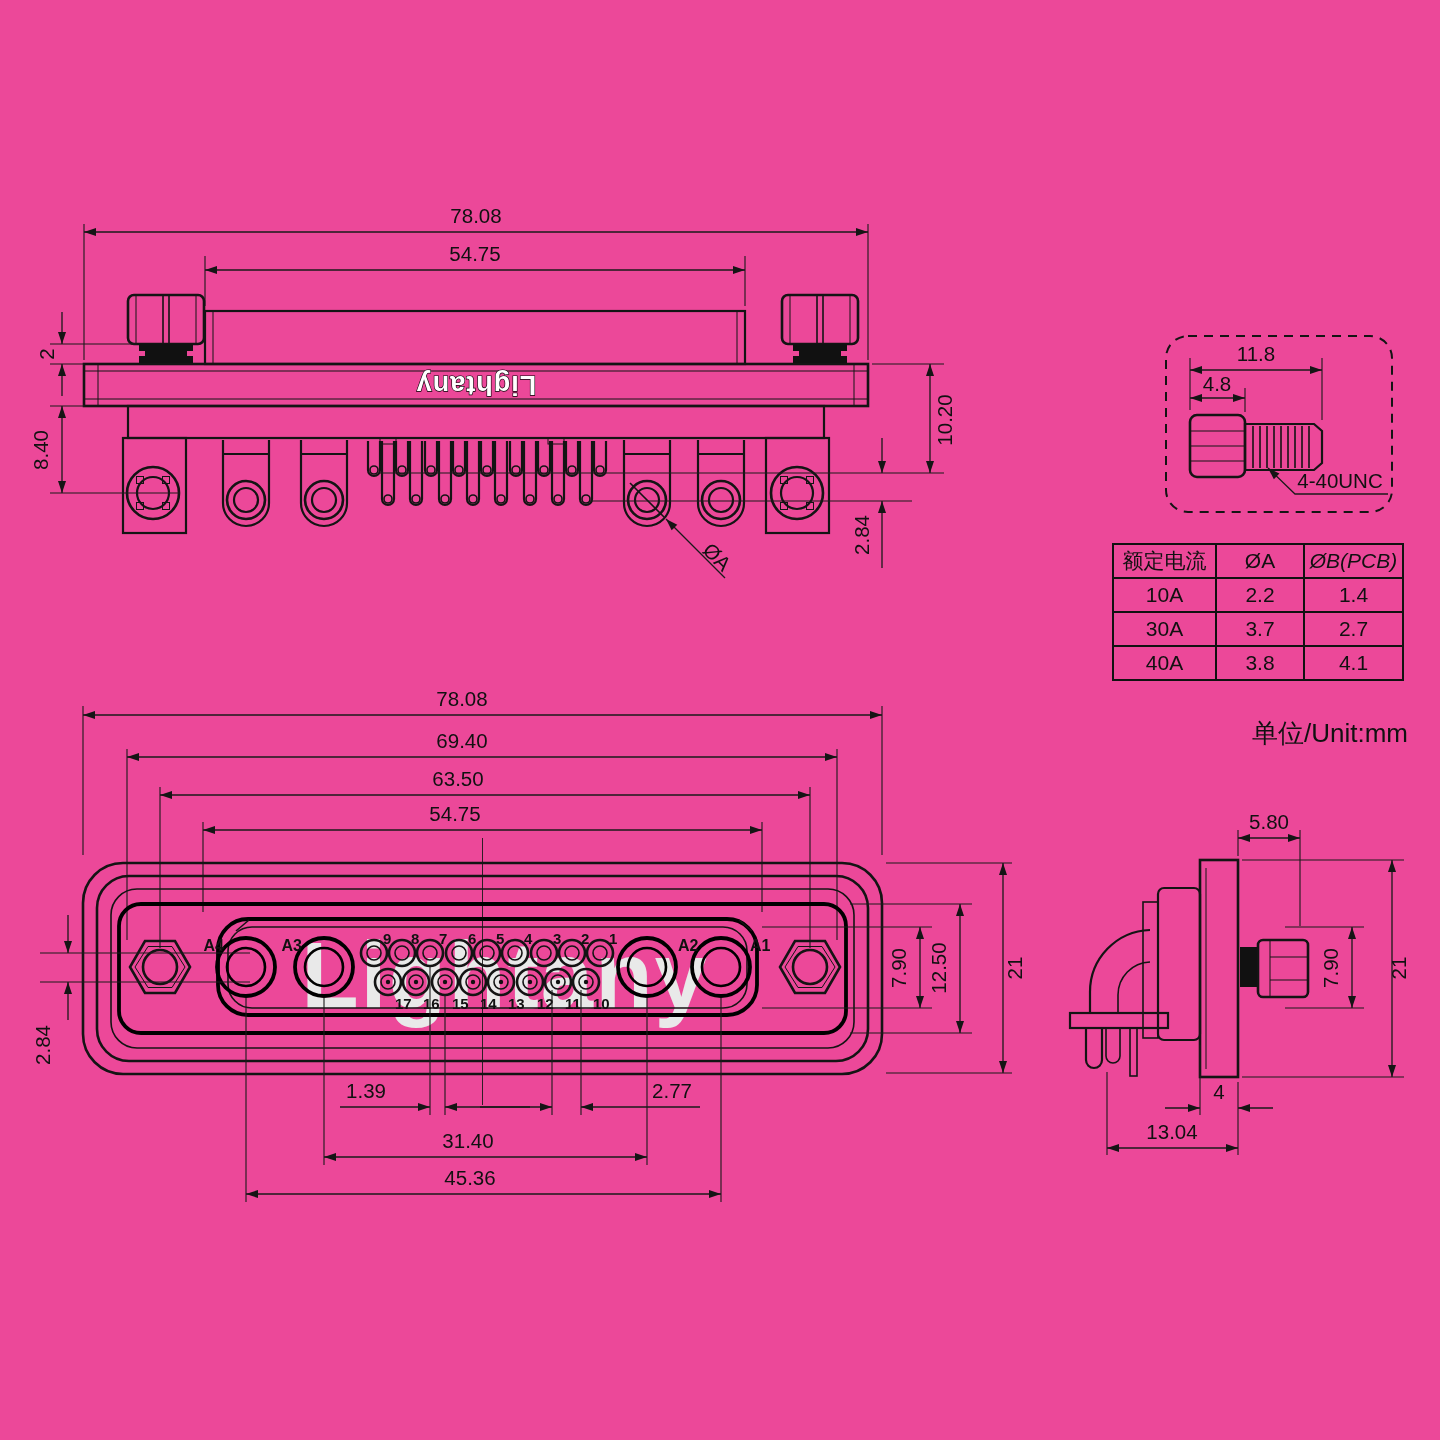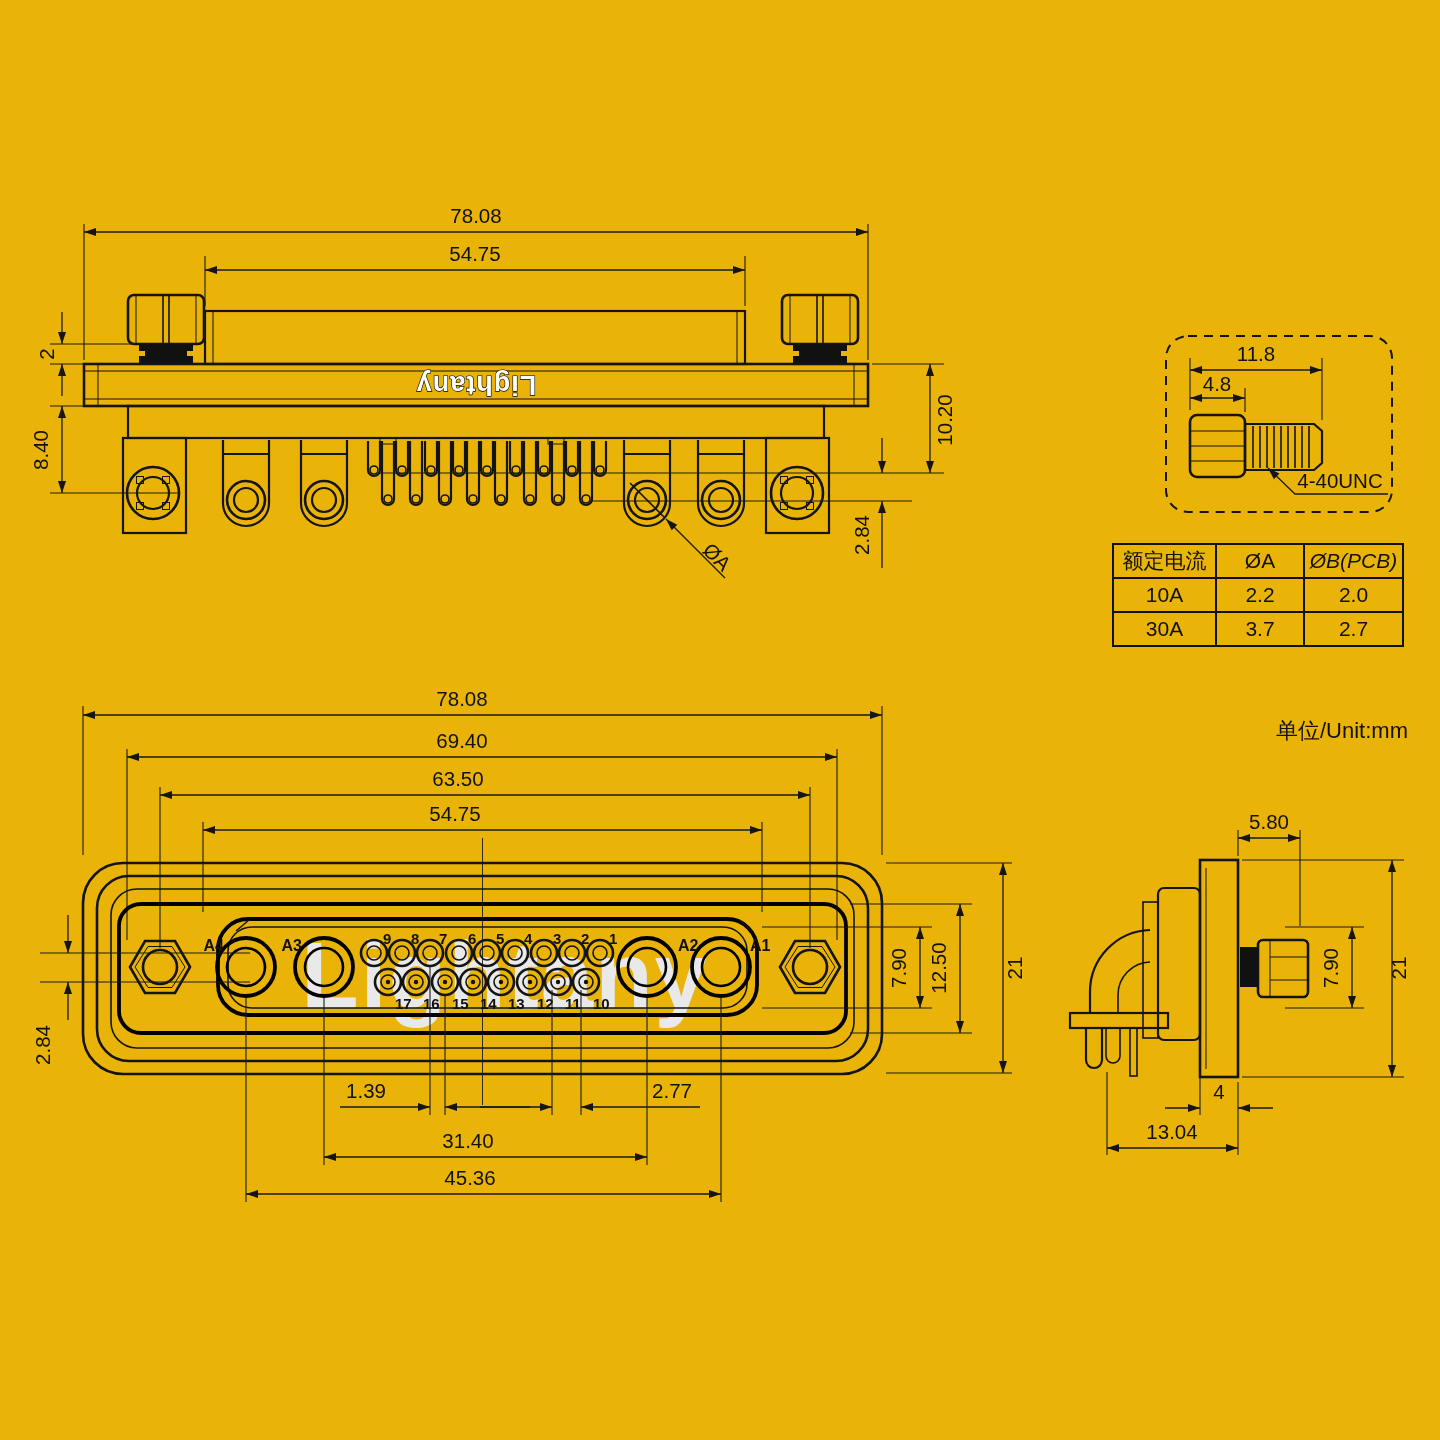--- a/index.html
+++ b/index.html
@@ -1,16 +1,16 @@
 <!DOCTYPE html>
 <html><head>
 <meta charset="utf-8">
 <style>
   html,body{margin:0;padding:0;background:#fff;}
-  .canvas{position:relative;width:1440px;height:1440px;background:#eab308;overflow:hidden;
+  .canvas{position:relative;width:1440px;height:1440px;background:#ec4899;overflow:hidden;
           font-family:"Liberation Sans",sans-serif;color:#141414;}
   svg{position:absolute;left:0;top:0;}
   
   .o1{fill:none;stroke:#141414;stroke-width:1;}
   .o15{fill:none;stroke:#141414;stroke-width:1.6;}
   .o2{fill:none;stroke:#141414;stroke-width:2.2;}
   .o24{fill:none;stroke:#141414;stroke-width:2.6;}
   .thk{fill:none;stroke:#000;stroke-width:3.8;}
   .thin{fill:none;stroke:#1a1a1a;stroke-width:0.9;}
   .ext{fill:none;stroke:#1a1a1a;stroke-width:1.1;}
@@ -21,21 +21,21 @@
   .bl{font-size:16px;font-weight:bold;fill:#111;}
   .logo{font-size:27px;font-weight:bold;letter-spacing:1px;fill:#fff;stroke:#000;
         stroke-width:1.25;paint-order:stroke;}
   .wm{font-size:94px;font-weight:bold;fill:#e9e9e9;letter-spacing:2px;}
   
   .spec{position:absolute;left:1112px;top:543px;border-collapse:collapse;table-layout:fixed;}
   .spec td,.spec th{border:2.5px solid #111;font-weight:normal;font-size:21px;
         text-align:center;padding:0;height:32px;color:#111;}
   .c1{width:101px;} .c2{width:86px;} .c3{width:97px;font-style:italic;}
   .unit{position:absolute;top:716px;left:1150px;width:258px;text-align:right;
-        font-size:22px;color:#111;}
+        font-size:26px;color:#111;}
 </style>
 </head>
 <body>
 
 <div class="canvas">
 <svg width="1440" height="1440" viewBox="0 0 1440 1440">
   <defs>
     <marker id="mE" markerUnits="userSpaceOnUse" markerWidth="16" markerHeight="12" refX="14" refY="6" orient="auto">
       <path d="M14,6 L2,2 L2,10 z" fill="#151515"></path>
     </marker>
@@ -386,23 +386,28 @@
 <table class="spec">
   <tbody>
         <tr>
     <th class="c1">额定电流</th>
     <th class="c2">ØA</th>
     <th class="c3">ØB(PCB)</th>
   </tr>
   <tr>
     <td>10A</td>
     <td>2.2</td>
-    <td>2.0</td>
+    <td>1.4</td>
   </tr>
   <tr>
     <td>30A</td>
     <td>3.7</td>
     <td>2.7</td>
   </tr>
+  <tr>
+    <td>40A</td>
+    <td>3.8</td>
+    <td>4.1</td>
+  </tr>
 </tbody>
     </table>
 <div class="unit">单位/Unit:mm</div>
 </div>
 
 </body></html>

